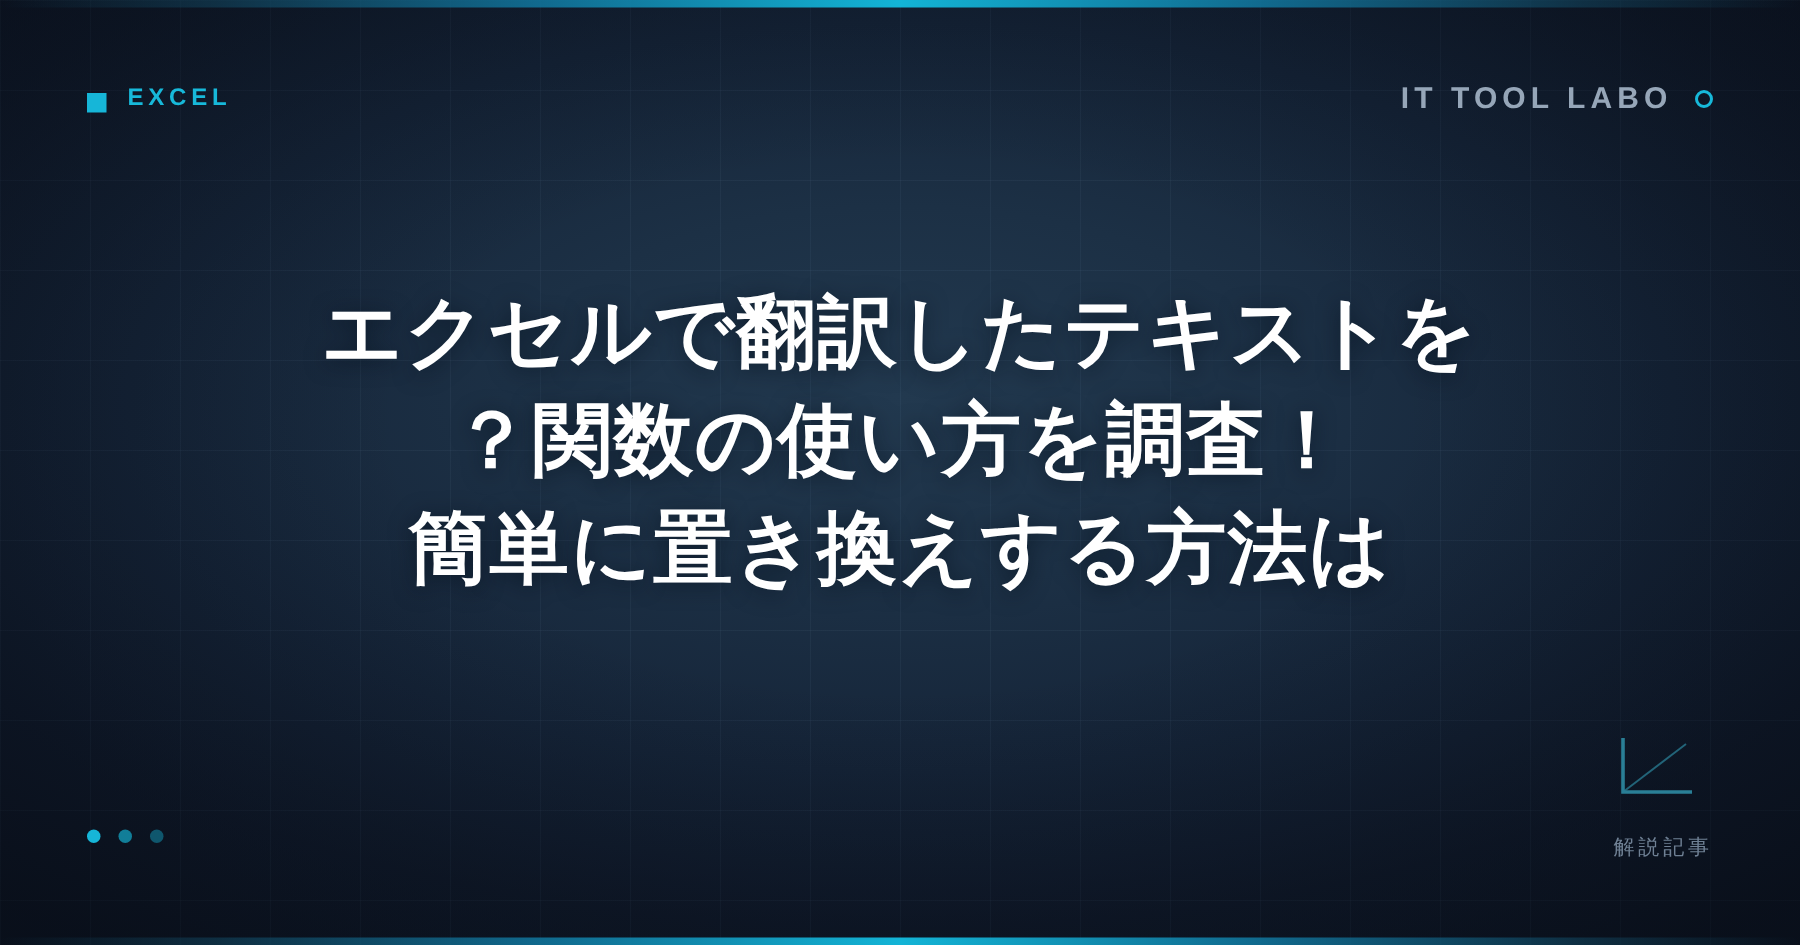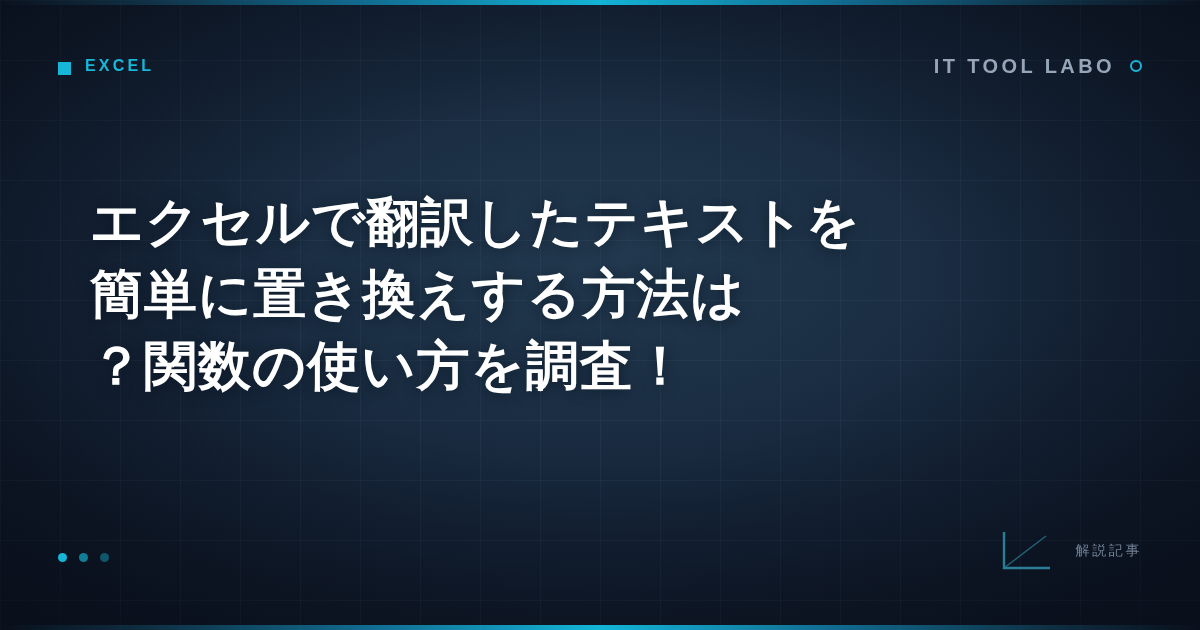--- a/index.html
+++ b/index.html
@@ -114,20 +114,21 @@
     border-radius: 50%;
     flex: 0 0 auto;
   }
 
   
   .title-wrap {
     position: absolute;
     left: 0;
     right: 0;
     top: 186px;
+    text-align: center;
     padding: 0 90px;
   }
   .title {
     color: #ffffff;
     font-size: 53px;
     font-weight: 700;
     line-height: 72px;
     letter-spacing: 1px;
     text-shadow: 0 2px 14px rgba(4, 12, 24, 0.55);
   }
@@ -150,22 +151,22 @@
   }
   .dot.d2 { opacity: 0.66; }
   .dot.d3 { opacity: 0.42; }
 
   
   .corner-mark {
     position: absolute;
     right: 58px;
     bottom: 56px;
     display: flex;
-    flex-direction: row;
-    align-items: center;
+    flex-direction: column;
+    align-items: flex-start;
     gap: 22px;
   }
   .mark-glyph { display: block; }
   .mark-label {
     color: #6f8094;
     font-size: 14px;
     letter-spacing: 2.6px;
   }
 </style>
 </head>
@@ -189,22 +190,22 @@
     <div class="site-id">
       <span class="site-name">IT TOOL LABO</span>
       <span class="site-ring"></span>
     </div>
 
   </div>
 
   <div class="title-wrap">
     <h1 class="title">
       <span class="line">エクセルで翻訳したテキストを</span>
+      <span class="line">？関数の使い方を調査！</span>
       <span class="line">簡単に置き換えする方法は</span>
-      <span class="line">？関数の使い方を調査！</span>
     </h1>
   </div>
 
   <div class="dots">
     <span class="dot d1"></span>
     <span class="dot d2"></span>
     <span class="dot d3"></span>
   </div>
 
   <div class="corner-mark">

